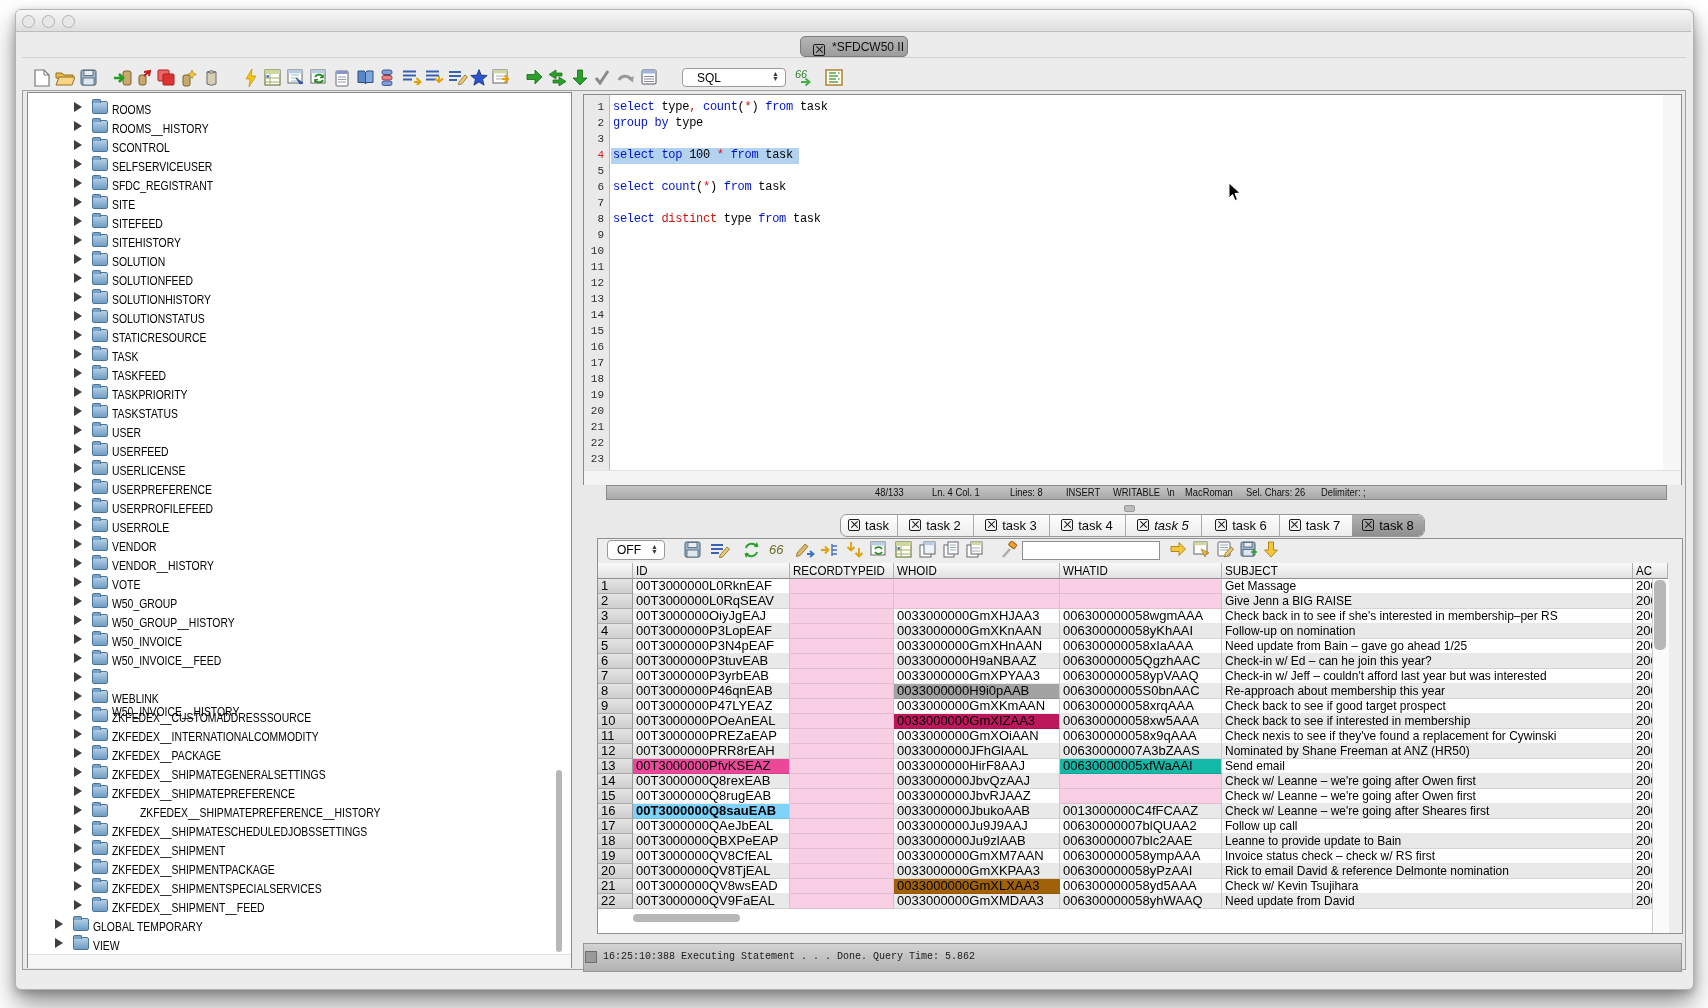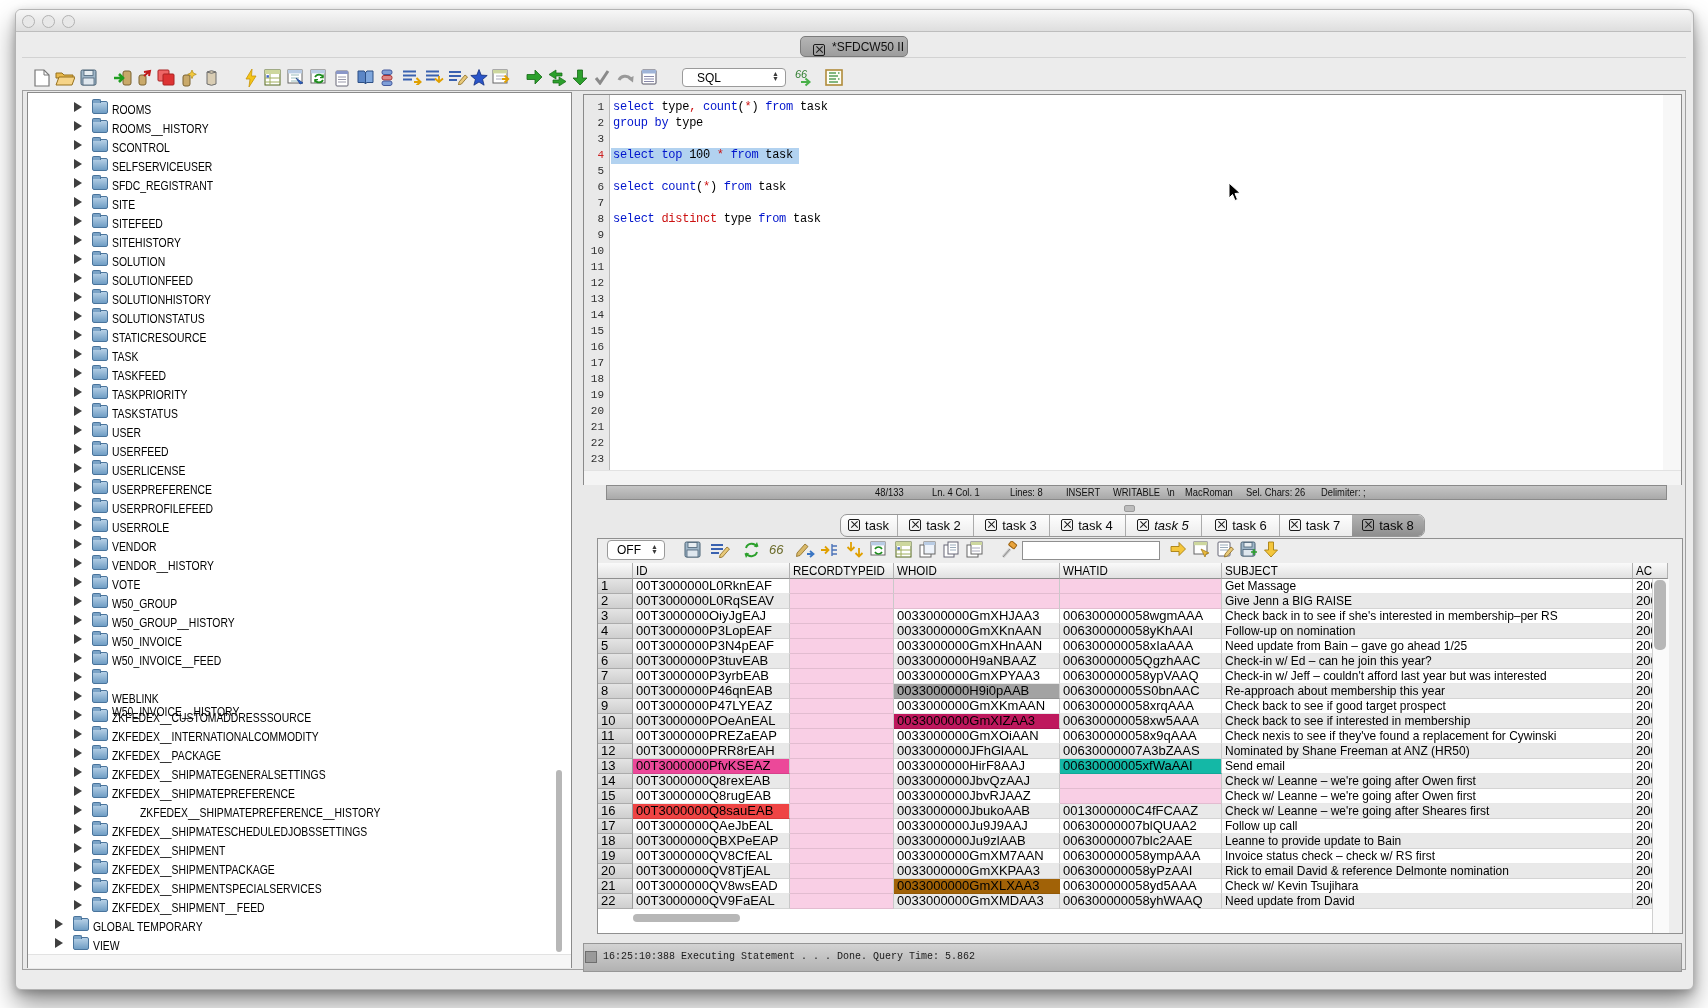--- a/index.html
+++ b/index.html
@@ -596,21 +596,21 @@
 <div class="cell" style="left:1222px;top:774px;width:411px;background:#e9e9e9;"><span class="sj">Check w/ Leanne – we're going after Owen first</span></div>
 <div class="cell" style="left:1633px;top:774px;width:19px;background:#e9e9e9;border-right:none;"><span>200</span></div>
 <div class="rownum" style="top:789px;">15</div>
 <div class="cell" style="left:633px;top:789px;width:157px;background:#ffffff;"><span>00T3000000Q8rugEAB</span></div>
 <div class="cell pink" style="left:790px;top:789px;width:104px;"></div>
 <div class="cell" style="left:894px;top:789px;width:166px;background:#ffffff;"><span>0033000000JbvRJAAZ</span></div>
 <div class="cell pink" style="left:1060px;top:789px;width:162px;"></div>
 <div class="cell" style="left:1222px;top:789px;width:411px;background:#ffffff;"><span class="sj">Check w/ Leanne – we're going after Owen first</span></div>
 <div class="cell" style="left:1633px;top:789px;width:19px;background:#ffffff;border-right:none;"><span>200</span></div>
 <div class="rownum" style="top:804px;">16</div>
-<div class="cell" style="left:633px;top:804px;width:157px;background:#ef4444;"><span>00T3000000Q8sauEAB</span></div>
+<div class="cell" style="left:633px;top:804px;width:157px;background:#7dd3fc;font-weight:bold;"><span>00T3000000Q8sauEAB</span></div>
 <div class="cell pink" style="left:790px;top:804px;width:104px;"></div>
 <div class="cell" style="left:894px;top:804px;width:166px;background:#e9e9e9;"><span>0033000000JbukoAAB</span></div>
 <div class="cell" style="left:1060px;top:804px;width:162px;background:#e9e9e9;"><span>0013000000C4fFCAAZ</span></div>
 <div class="cell" style="left:1222px;top:804px;width:411px;background:#e9e9e9;"><span class="sj">Check w/ Leanne – we're going after Sheares first</span></div>
 <div class="cell" style="left:1633px;top:804px;width:19px;background:#e9e9e9;border-right:none;"><span>200</span></div>
 <div class="rownum" style="top:819px;">17</div>
 <div class="cell" style="left:633px;top:819px;width:157px;background:#ffffff;"><span>00T3000000QAeJbEAL</span></div>
 <div class="cell pink" style="left:790px;top:819px;width:104px;"></div>
 <div class="cell" style="left:894px;top:819px;width:166px;background:#ffffff;"><span>0033000000Ju9J9AAJ</span></div>
 <div class="cell" style="left:1060px;top:819px;width:162px;background:#ffffff;"><span>00630000007blQUAA2</span></div>

